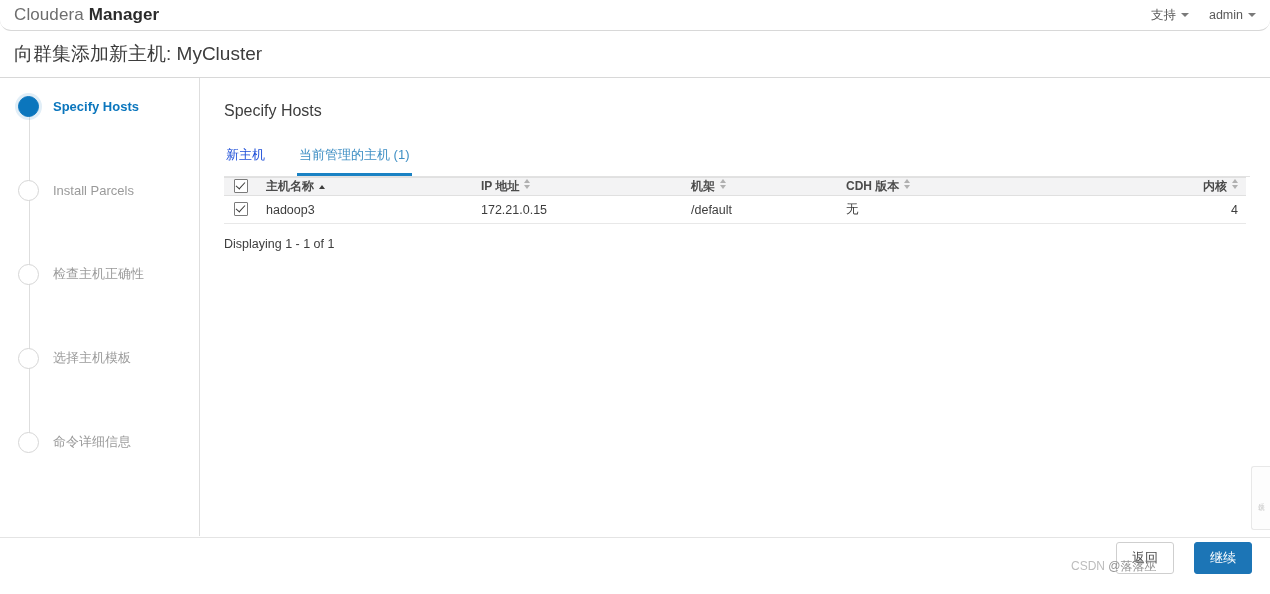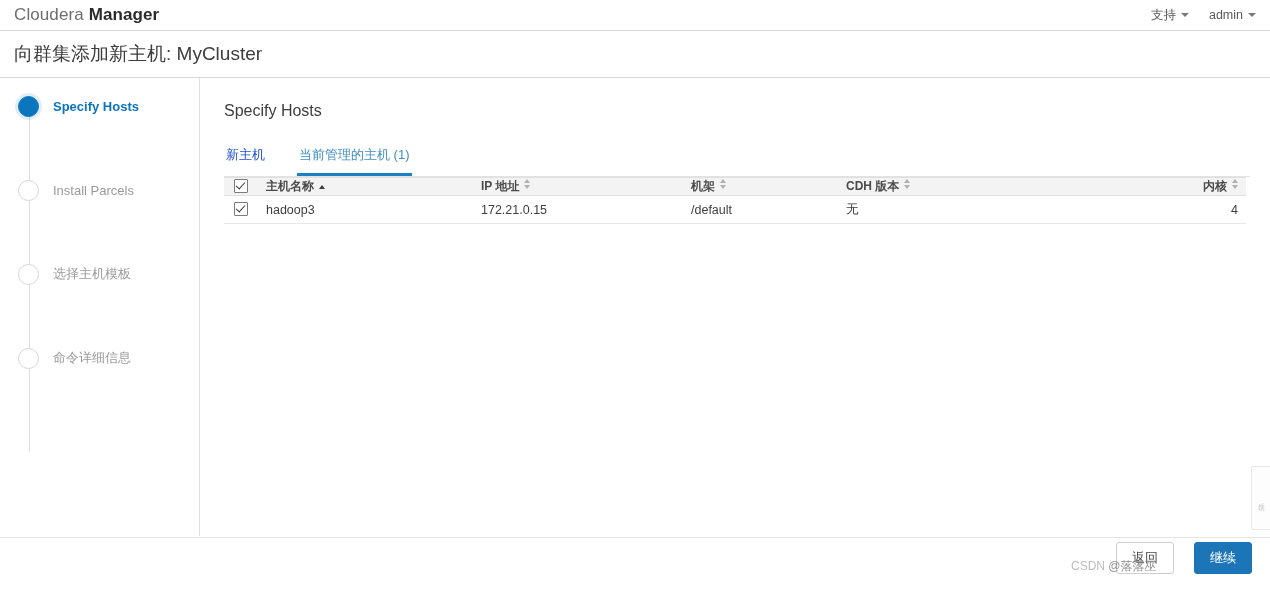--- a/index.html
+++ b/index.html
@@ -12,20 +12,21 @@
     position:relative;
   }
   
   .topbar{
     height:31px;
     border-bottom:1px solid #d8d8d8;
     display:flex;align-items:center;
     padding:0 14px;
     box-sizing:border-box;
     background:#fff;
+    border-radius:11px;
   }
   .brand{font-size:17px;color:#6e6e6e;letter-spacing:.1px;}
   .brand b{color:#2b2b2b;font-weight:bold;}
   .topbar-right{margin-left:auto;display:flex;gap:20px;}
   .topmenu{font-size:12.5px;color:#5a5a5a;display:flex;align-items:center;gap:5px;cursor:default;}
   .caret-d{
     width:0;height:0;border-left:4px solid transparent;border-right:4px solid transparent;
     border-top:4px solid #7a7a7a;display:inline-block;
   }
   
@@ -211,20 +212,24 @@
       <div class="connector" style="top:192px;height:84px;"></div>
       <div class="connector" style="top:276px;height:84px;"></div>
 
       <div class="step active">
         <span class="bullet"></span>
         <span class="lbl">Specify Hosts</span>
       </div>
       <div class="step">
         <span class="bullet"></span>
         <span class="lbl">Install Parcels</span>
+      </div>
+      <div class="step">
+        <span class="bullet"></span>
+        <span class="lbl">检查主机正确性</span>
       </div>
       <div class="step">
         <span class="bullet"></span>
         <span class="lbl">选择主机模板</span>
       </div>
       <div class="step">
         <span class="bullet"></span>
         <span class="lbl">命令详细信息</span>
       </div>
     </div>
@@ -277,20 +282,21 @@
           </td>
           <td>hadoop3</td>
           <td>172.21.0.15</td>
           <td>/default</td>
           <td>无</td>
           <td class="col-num">4</td>
         </tr>
       </tbody>
     </table>
 
+    <div class="displaying">Displaying 1 - 1 of 1</div>
   </div>
 </div>
 
 <div class="feedback-tab">反馈</div>
 
 <div class="footer">
   <div class="footer-btns">
     <div class="btn btn-secondary">返回</div>
     <div class="btn btn-primary">继续</div>
   </div>

